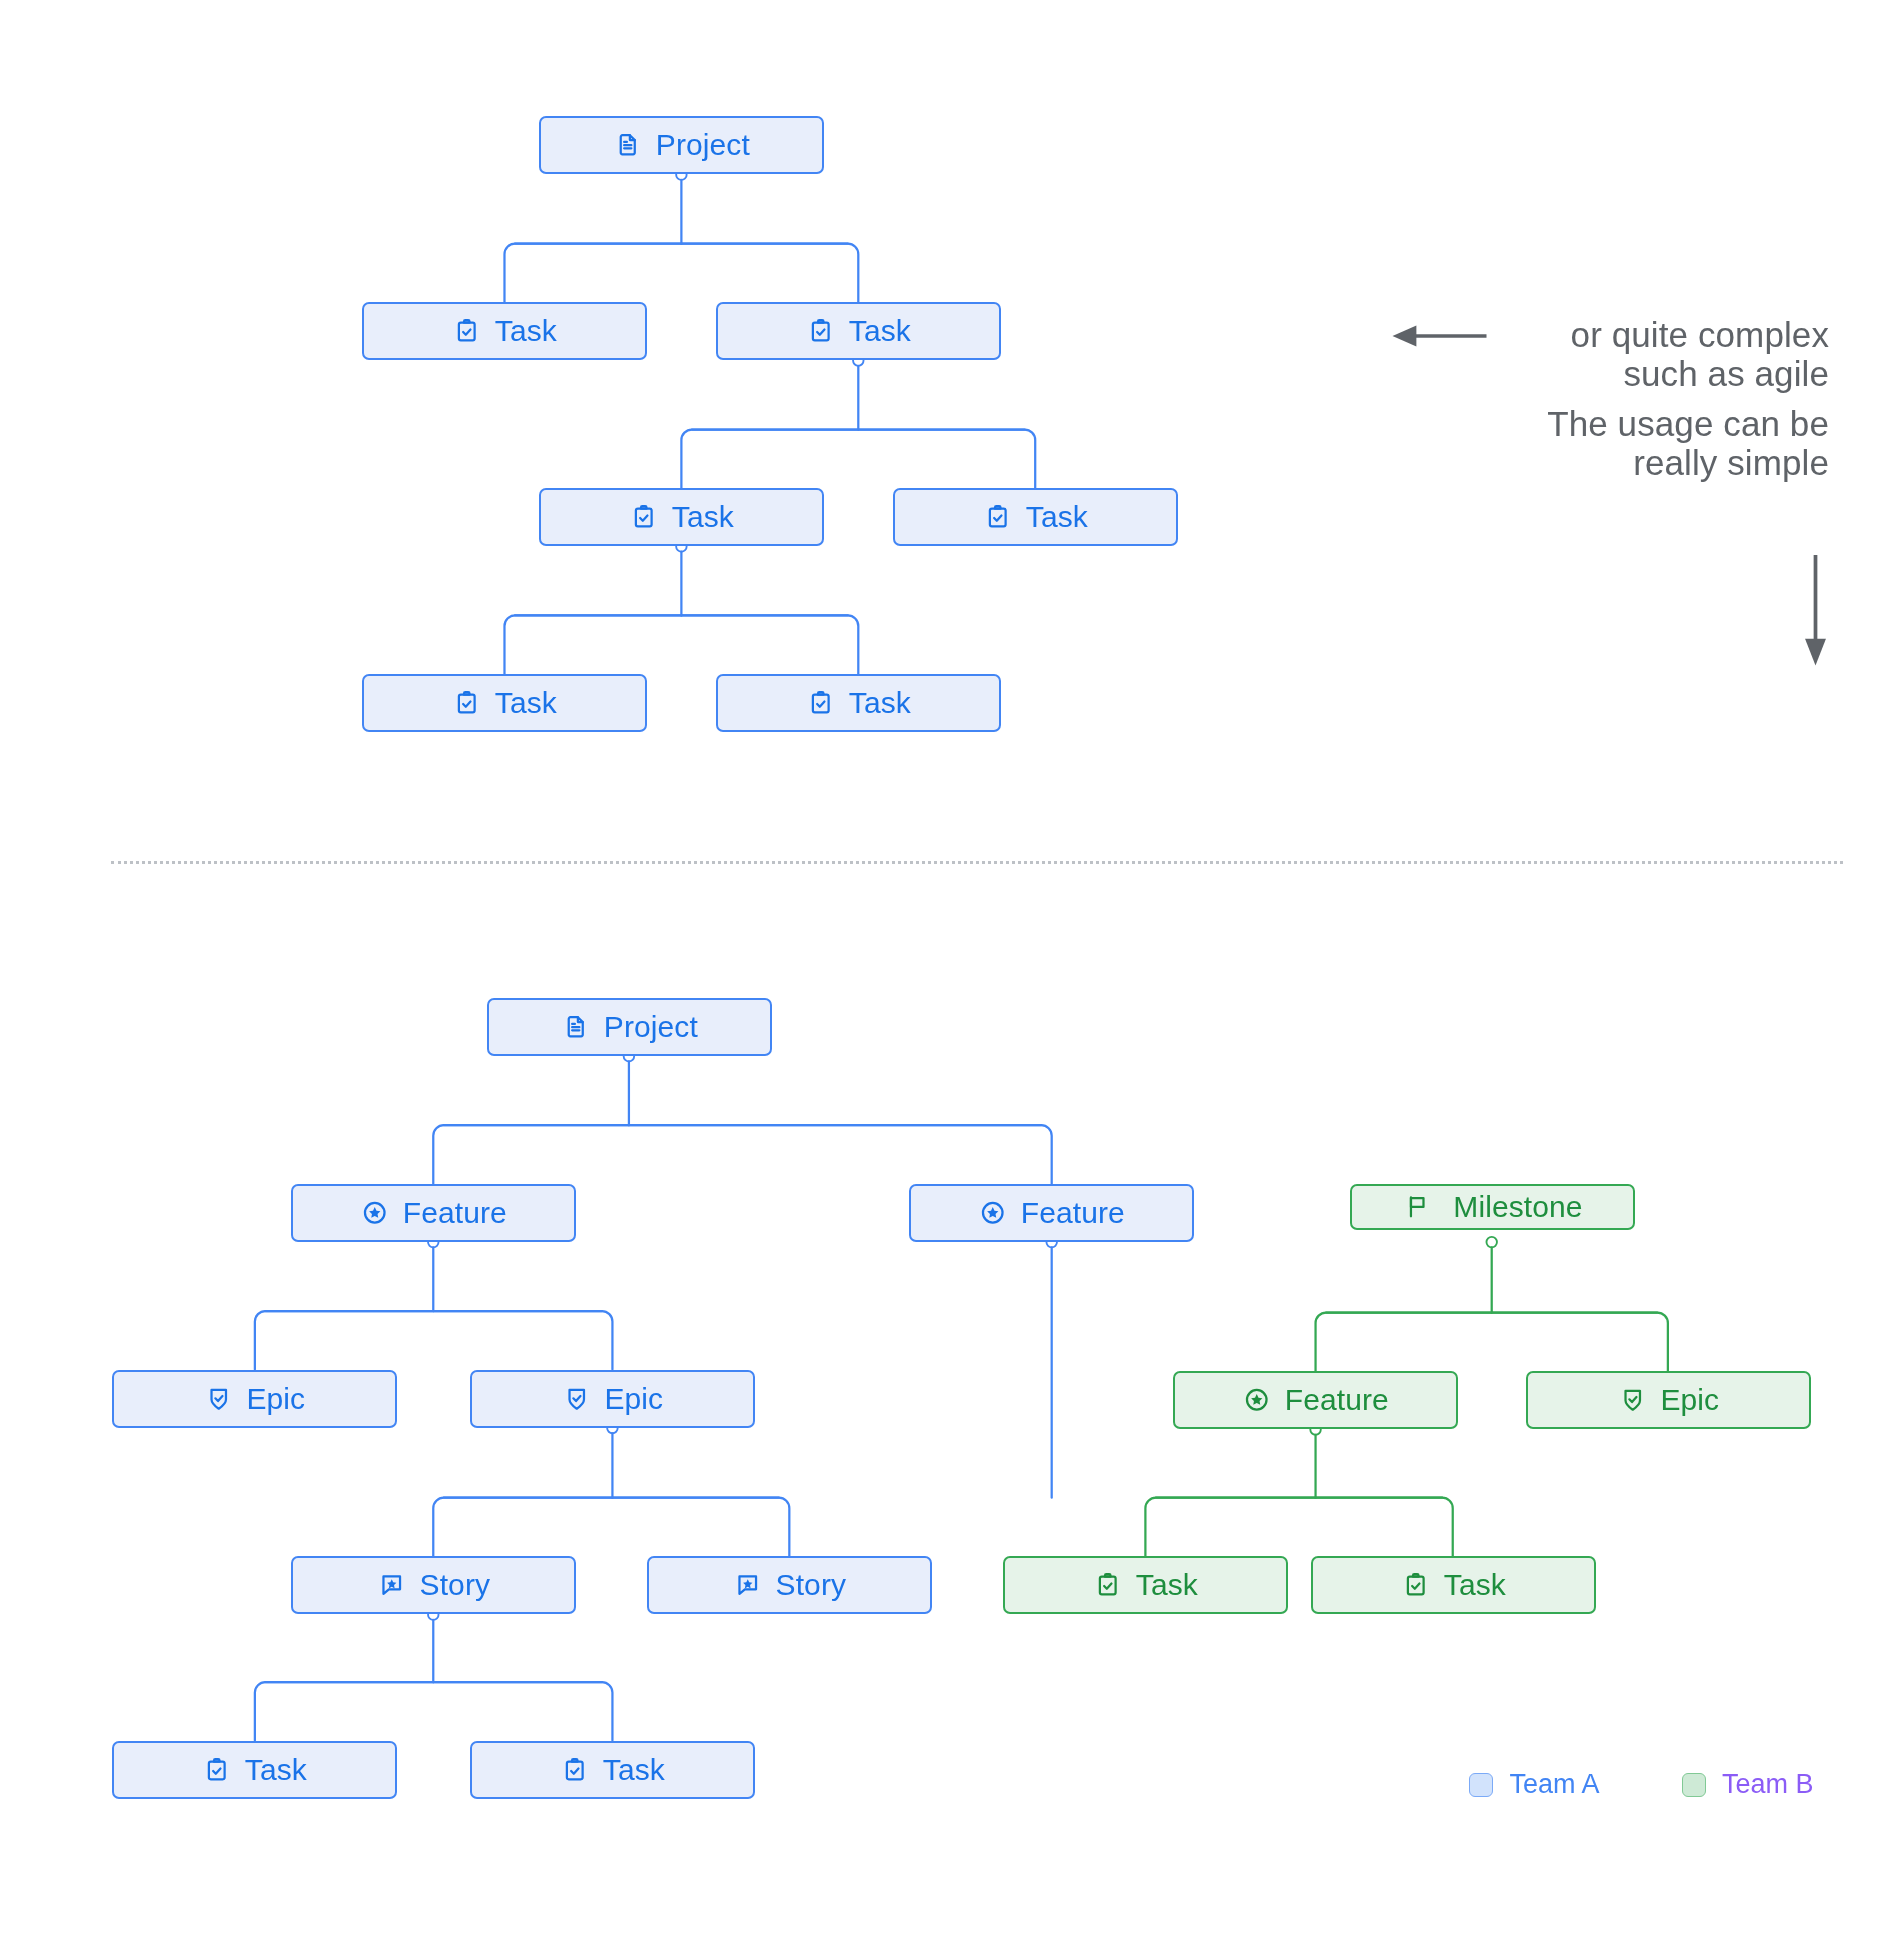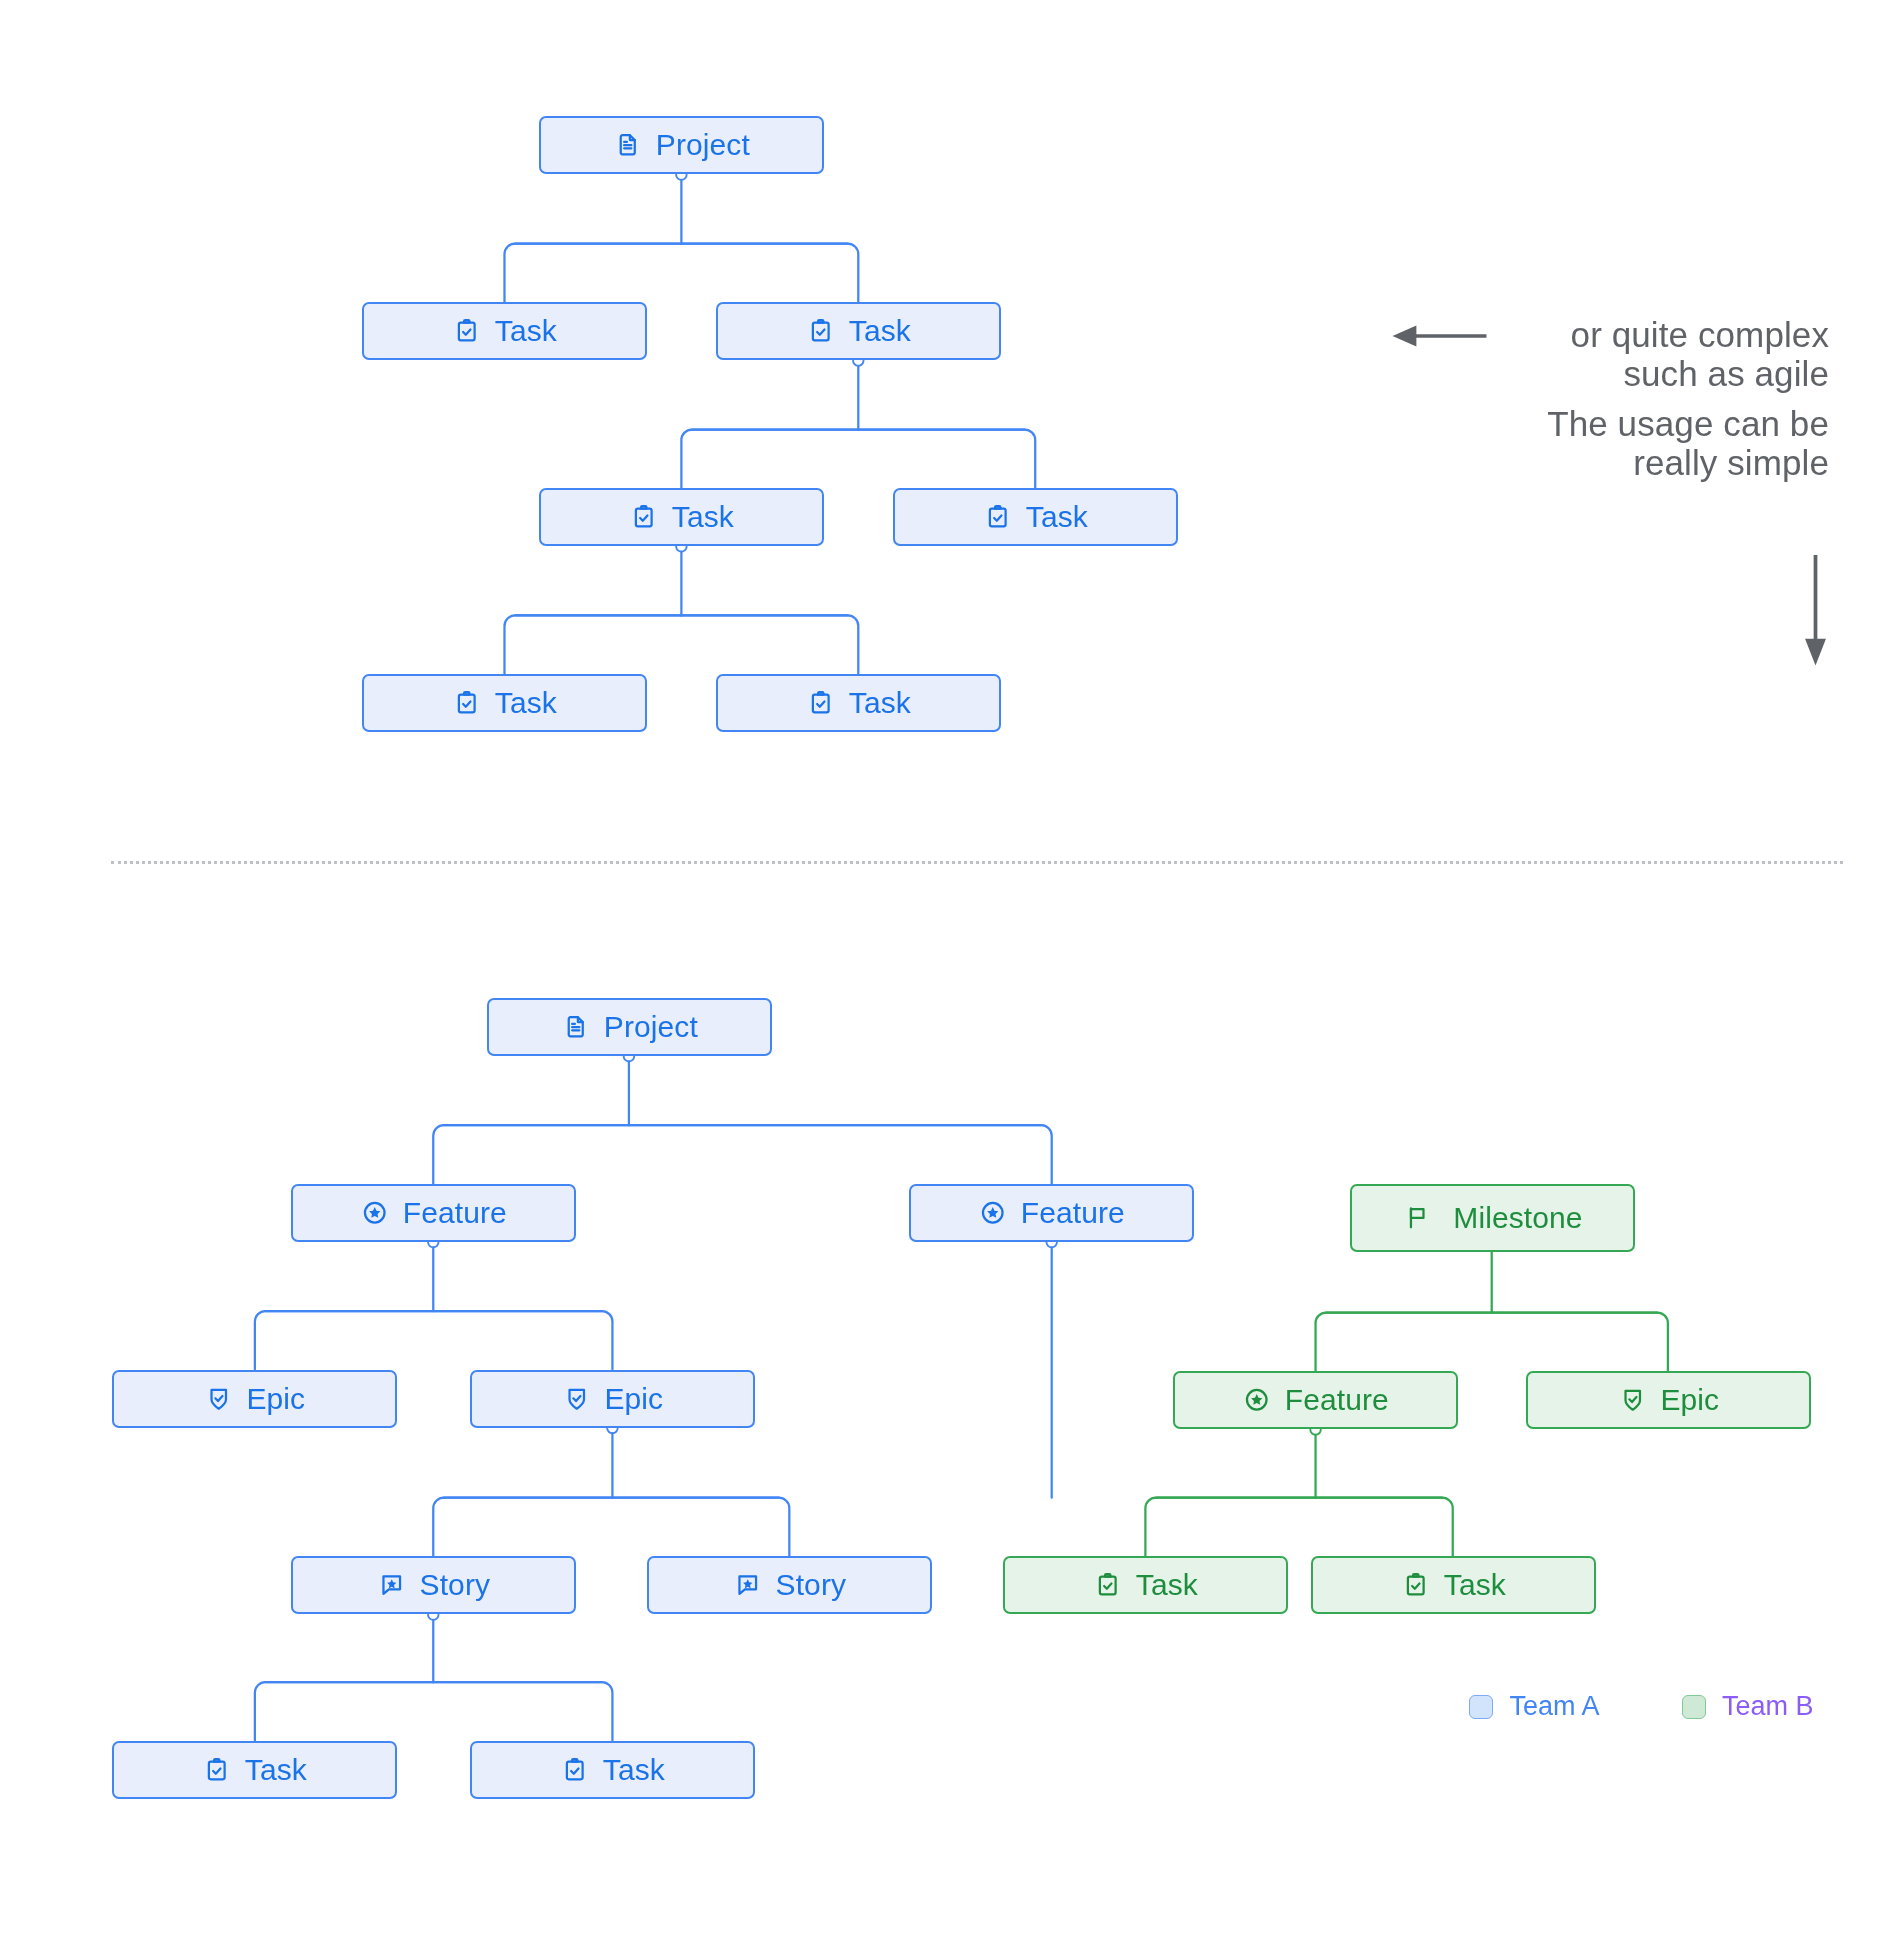--- a/index.html
+++ b/index.html
@@ -247,21 +247,21 @@
       </div>
       <div class="node team-a" style="left: 909px; top: 1184px; width: 285px; height: 58px;">
         <span class="glyph">
           <svg width="25.5" height="25.5" viewBox="0 0 24 24">
             <circle stroke="#1a73e8" fill="none" stroke-width="2.1" stroke-linecap="round" stroke-linejoin="round" cx="12" cy="12" r="9.2"></circle>
             <path fill="#1a73e8" d="M12 6.6l1.62 3.4 3.68.5-2.68 2.6.66 3.72L12 15.06l-3.28 1.76.66-3.72-2.68-2.6 3.68-.5z"></path>
           </svg>
         </span>
         <span class="label">Feature</span>
       </div>
-      <div class="node team-b" style="left: 1350px; top: 1184px; width: 285px; height: 68px; gap: 21px;">
+      <div class="node team-b" style="left: 1350px; top: 1184px; width: 285px; height: 46px; gap: 21px;">
         <span class="glyph">
           <svg width="25.5" height="25.5" viewBox="0 0 24 24">
             <path stroke="#1e8e3e" fill="none" stroke-width="2.1" stroke-linecap="round" stroke-linejoin="round" d="M5.6 21V3.2"></path>
             <path stroke="#1e8e3e" fill="none" stroke-width="2.1" stroke-linecap="round" stroke-linejoin="round" d="M5.6 3.8h11.8v8.4H5.6z"></path>
           </svg>
         </span>
         <span class="label">Milestone</span>
       </div>
       <div class="node team-a" style="left: 112px; top: 1370px; width: 285px; height: 58px;">
         <span class="glyph">
@@ -375,21 +375,21 @@
     <path d="M2 20 L34 6 L34 34 Z" fill="#5f6368"></path>
   </svg>
 
   <svg style="position:absolute; left:1799px; top:555px;" width="33" height="112" viewBox="0 0 44 150">
     <line x1="22" y1="0" x2="22" y2="118" stroke="#5f6368" stroke-width="5"></line>
     <path d="M22 148 L8 112 L36 112 Z" fill="#5f6368"></path>
   </svg>
 
   <div class="divider" style="left:111px; top:861px; width:1732px;"></div>
 
-  <div class="legend" style="left:1469px; top:1691px;">
+  <div class="legend" style="left:1469px; top:1769px;">
       <div class="legend-item team-a">
         <span class="legend-swatch"></span>
         <span class="legend-label">Team A</span>
       </div>
       <div class="legend-item team-b">
         <span class="legend-swatch"></span>
         <span class="legend-label">Team B</span>
       </div>
     </div>
 

